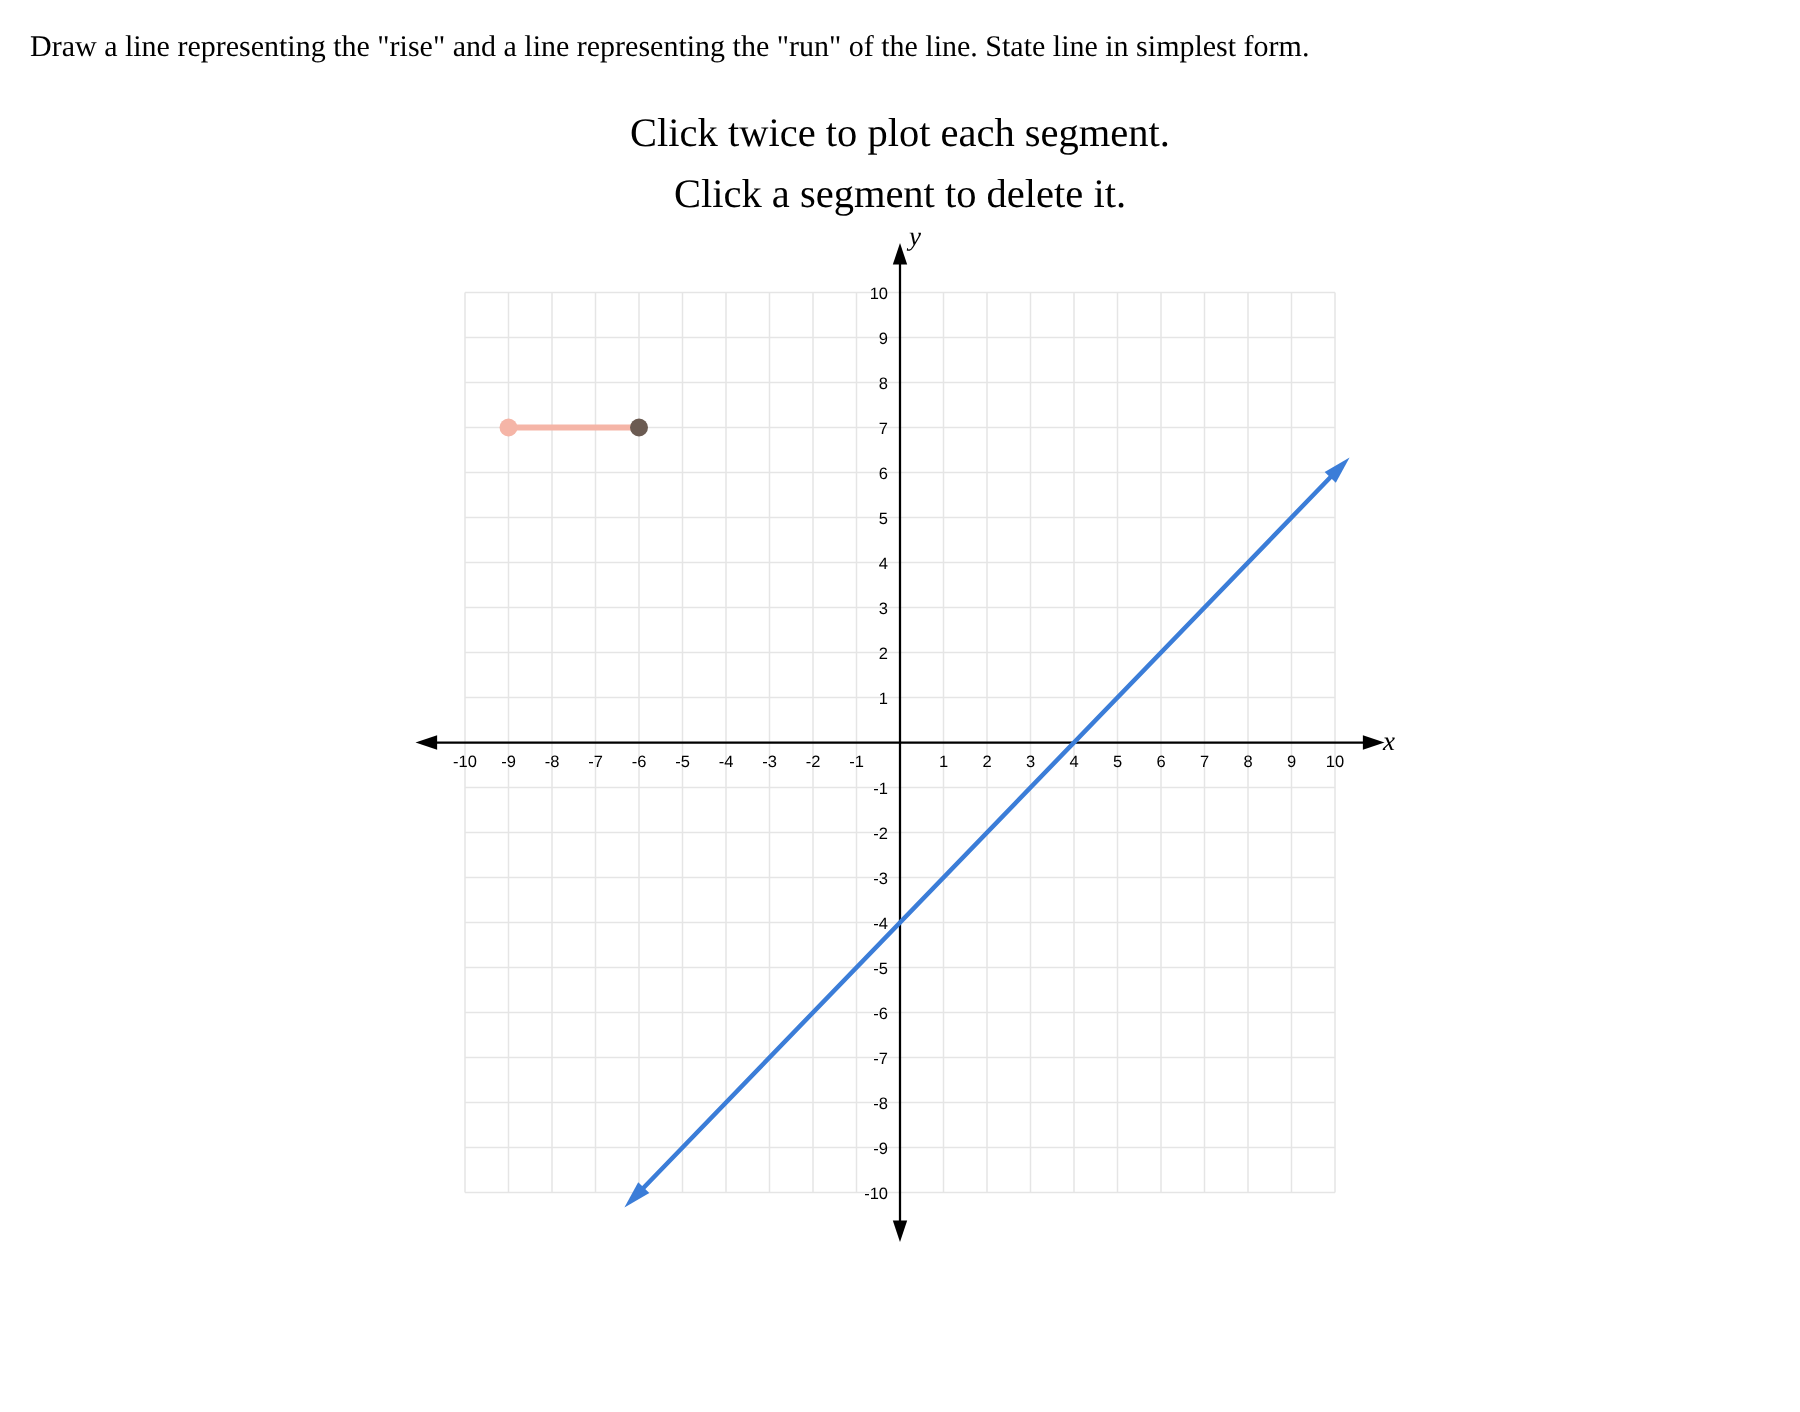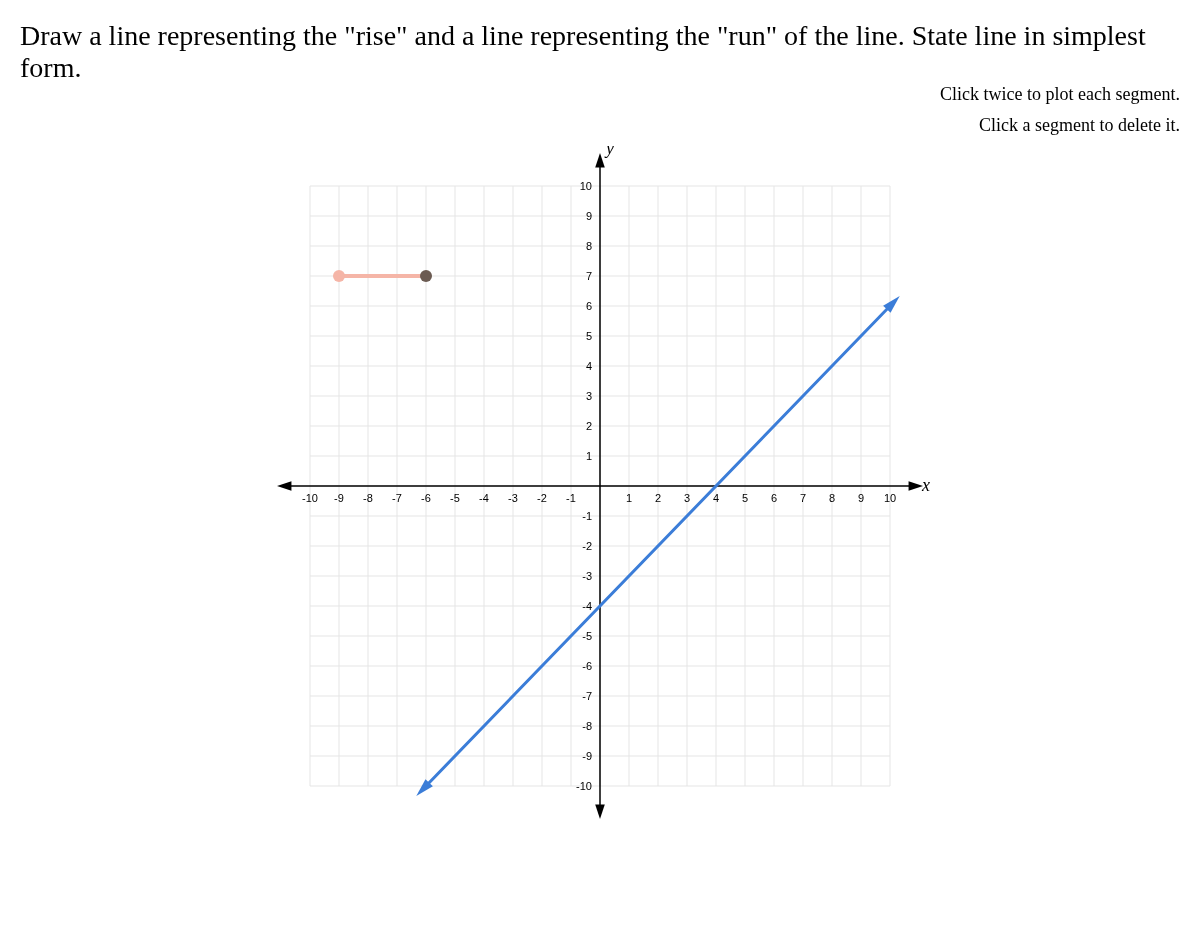--- a/index.html
+++ b/index.html
@@ -2,25 +2,26 @@
 <html><head>
 <meta charset="utf-8">
 <style>
   body {
     margin: 0;
     padding: 20px;
     font-family: Georgia, serif;
     color: #000;
   }
   .question {
-    font-size: 28px;
+    font-size: 20px;
+    margin-bottom: 30px;
   }
   .hint {
-    font-size: 18px;
-    text-align: right;
+    font-size: 27px;
+    text-align: center;
     margin-bottom: 10px;
   }
   .chart-wrap {
     display: flex;
     justify-content: center;
   }
   svg { display: block; }
   .grid-line { stroke: #e5e5e5; stroke-width: 1; }
   .axis-line { stroke: #000; stroke-width: 1.5; }
   .tick-label {

